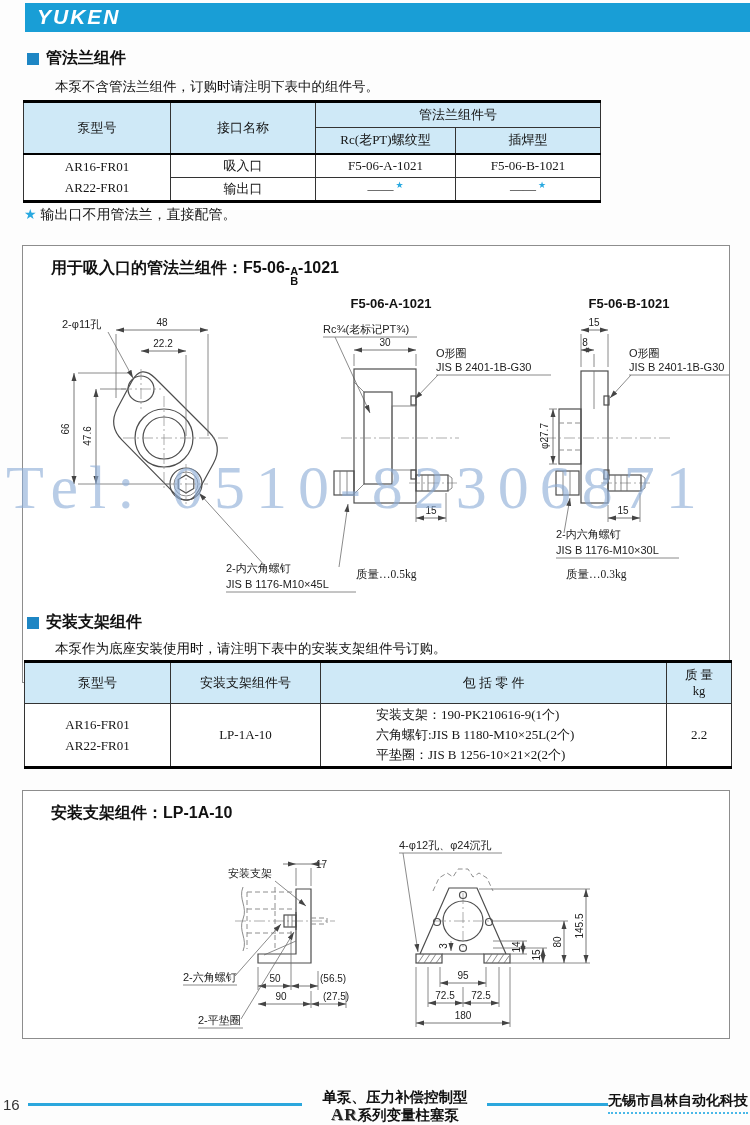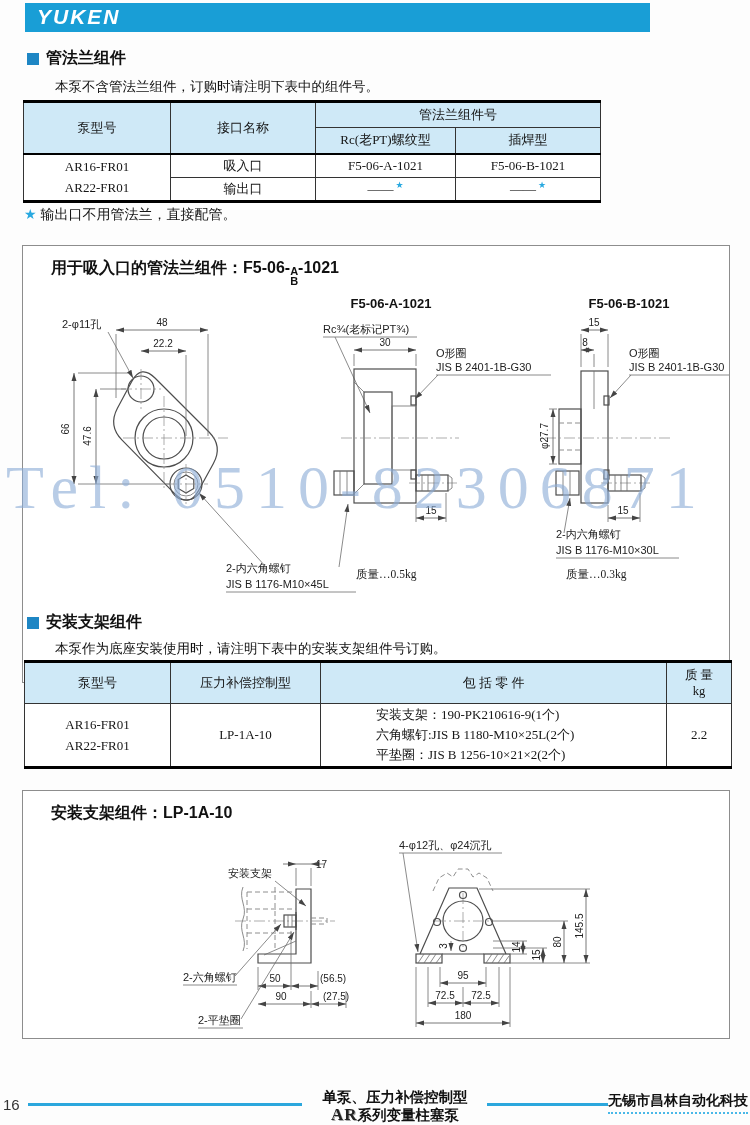--- a/index.html
+++ b/index.html
@@ -1,21 +1,21 @@
 <!DOCTYPE html>
 <html><head>
 <meta charset="utf-8">
 <style>
   * { margin:0; padding:0; box-sizing:border-box; }
   html,body { background:#fff; }
   body { width:750px; font-family:"Liberation Serif", serif; color:#151515; }
   .page { position:relative; width:750px; height:1125px; background:#fdfdfd; overflow:hidden; }
 
   
-  .banner { position:absolute; left:25px; top:3px; width:625px; height:29px; background:#199ed6; }
+  .banner { position:absolute; left:25px; top:3px; width:725px; height:29px; background:#199ed6; }
   .logo { position:absolute; left:12px; top:2px; color:#fff; font-family:"Liberation Sans",sans-serif;
           font-weight:bold; font-size:21px; letter-spacing:2px; font-style:italic; }
 
   
   .sec-head { position:absolute; left:27px; display:flex; align-items:center; gap:7px;
               font-family:"Liberation Sans",sans-serif; font-weight:bold; font-size:16px; color:#111; }
   .sec-head .bullet { width:12px; height:12px; background:#1e86c4; display:inline-block; }
   .intro { position:absolute; left:55px; font-size:13.5px; color:#111; }
 
   
@@ -254,21 +254,21 @@
   <table class="t2">
     <colgroup>
         <col style="width:146px">
         <col style="width:150px">
         <col style="width:346px">
         <col style="width:65px">
       </colgroup>
     <thead>
       <tr>
         <th>泵型号</th>
-        <th>压力补偿控制型</th>
+        <th>安装支架组件号</th>
         <th>包 括 零 件</th>
         <th class="mass2">
           <div>质 量</div>
           <div>kg</div>
         </th>
       </tr>
     </thead>
     <tbody>
       <tr>
         <td class="models">

